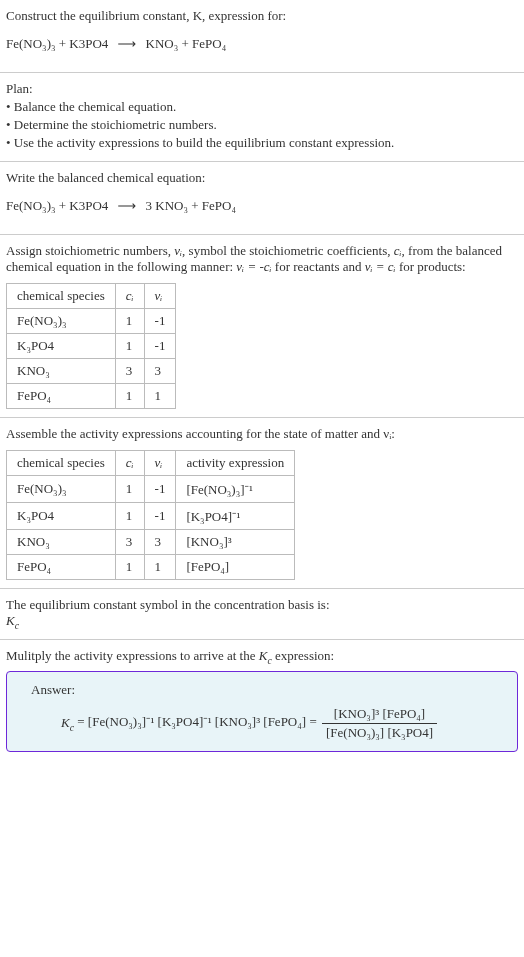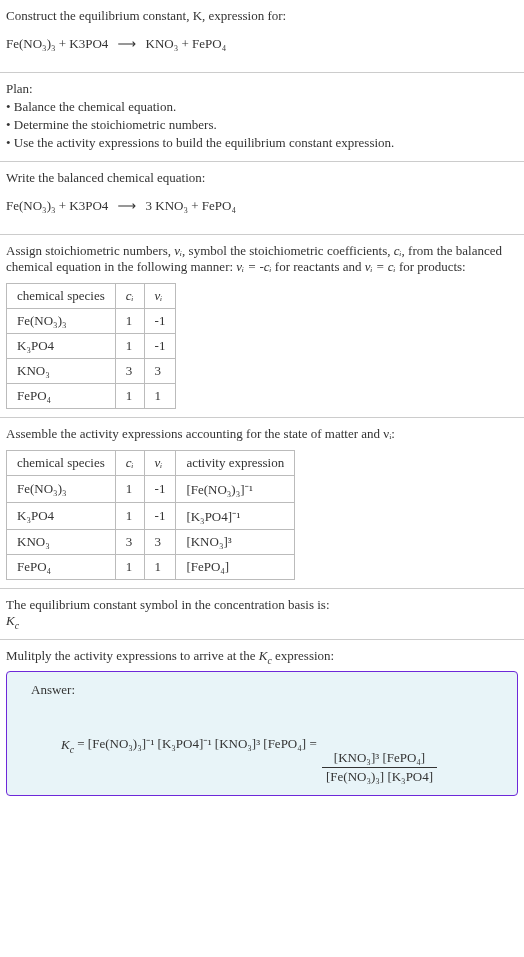--- a/index.html
+++ b/index.html
@@ -65,21 +65,20 @@
     .frac {
       display: inline-block;
       vertical-align: middle;
       text-align: center;
       margin: 0 2px;
     }
     .frac .num {
       display: block;
       border-bottom: 1px solid #333;
       padding: 0 4px 1px 4px;
-      margin-top: 44px;
     }
     .frac .den {
       display: block;
       padding: 1px 4px 0 4px;
     }
     .italic {
       font-style: italic;
     }
   </style>
 </head>

